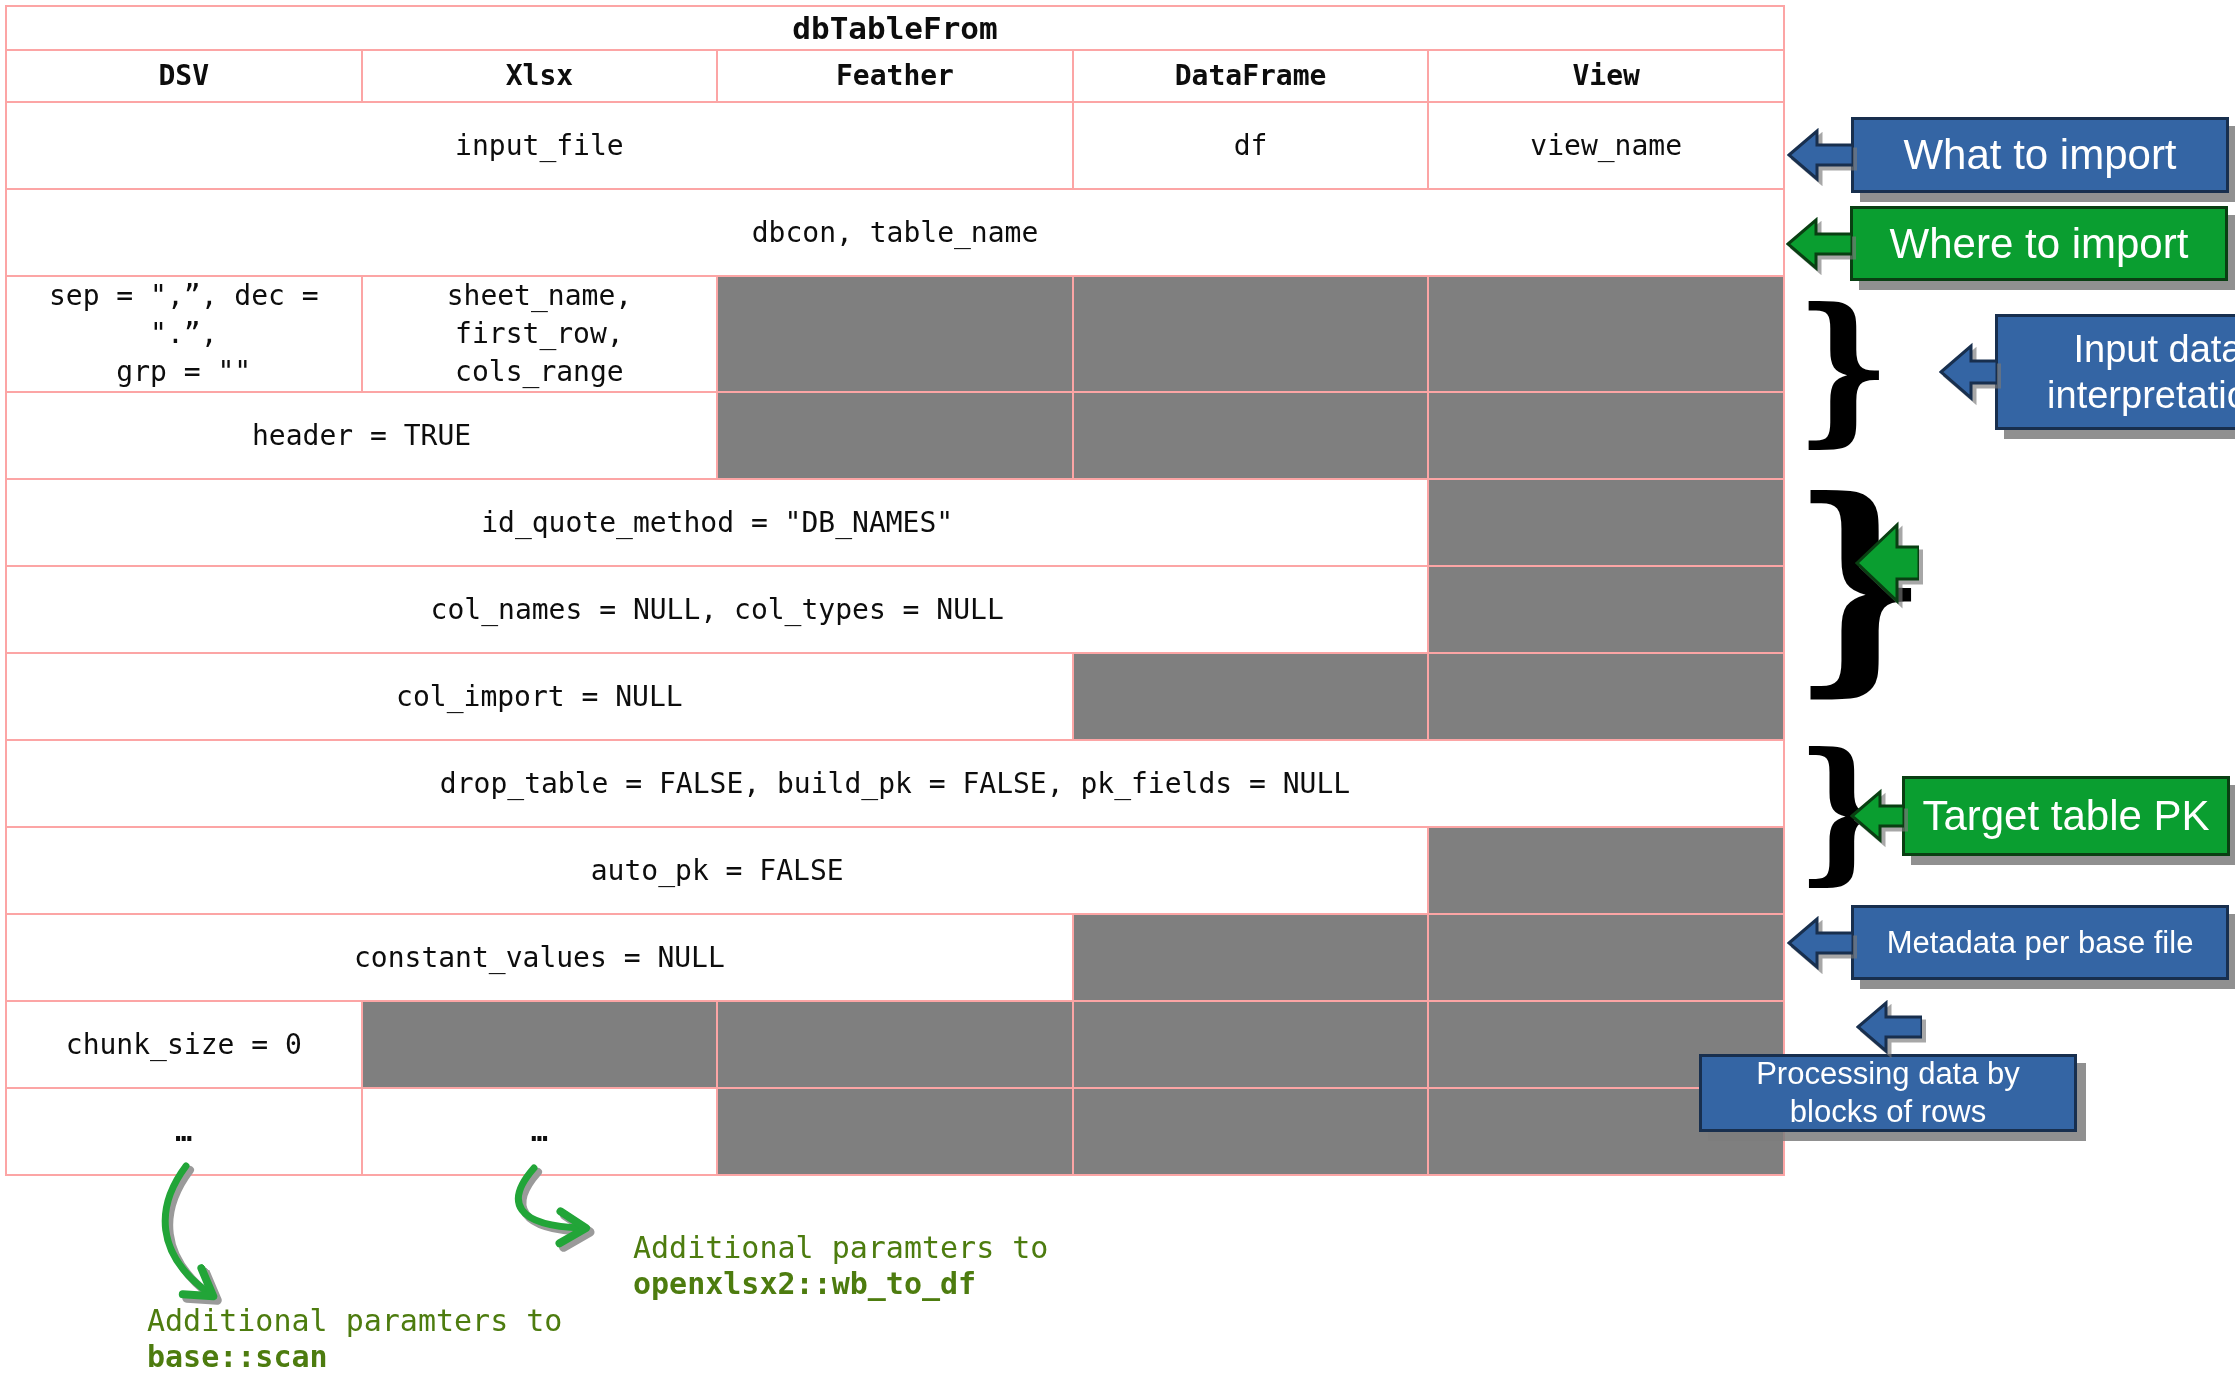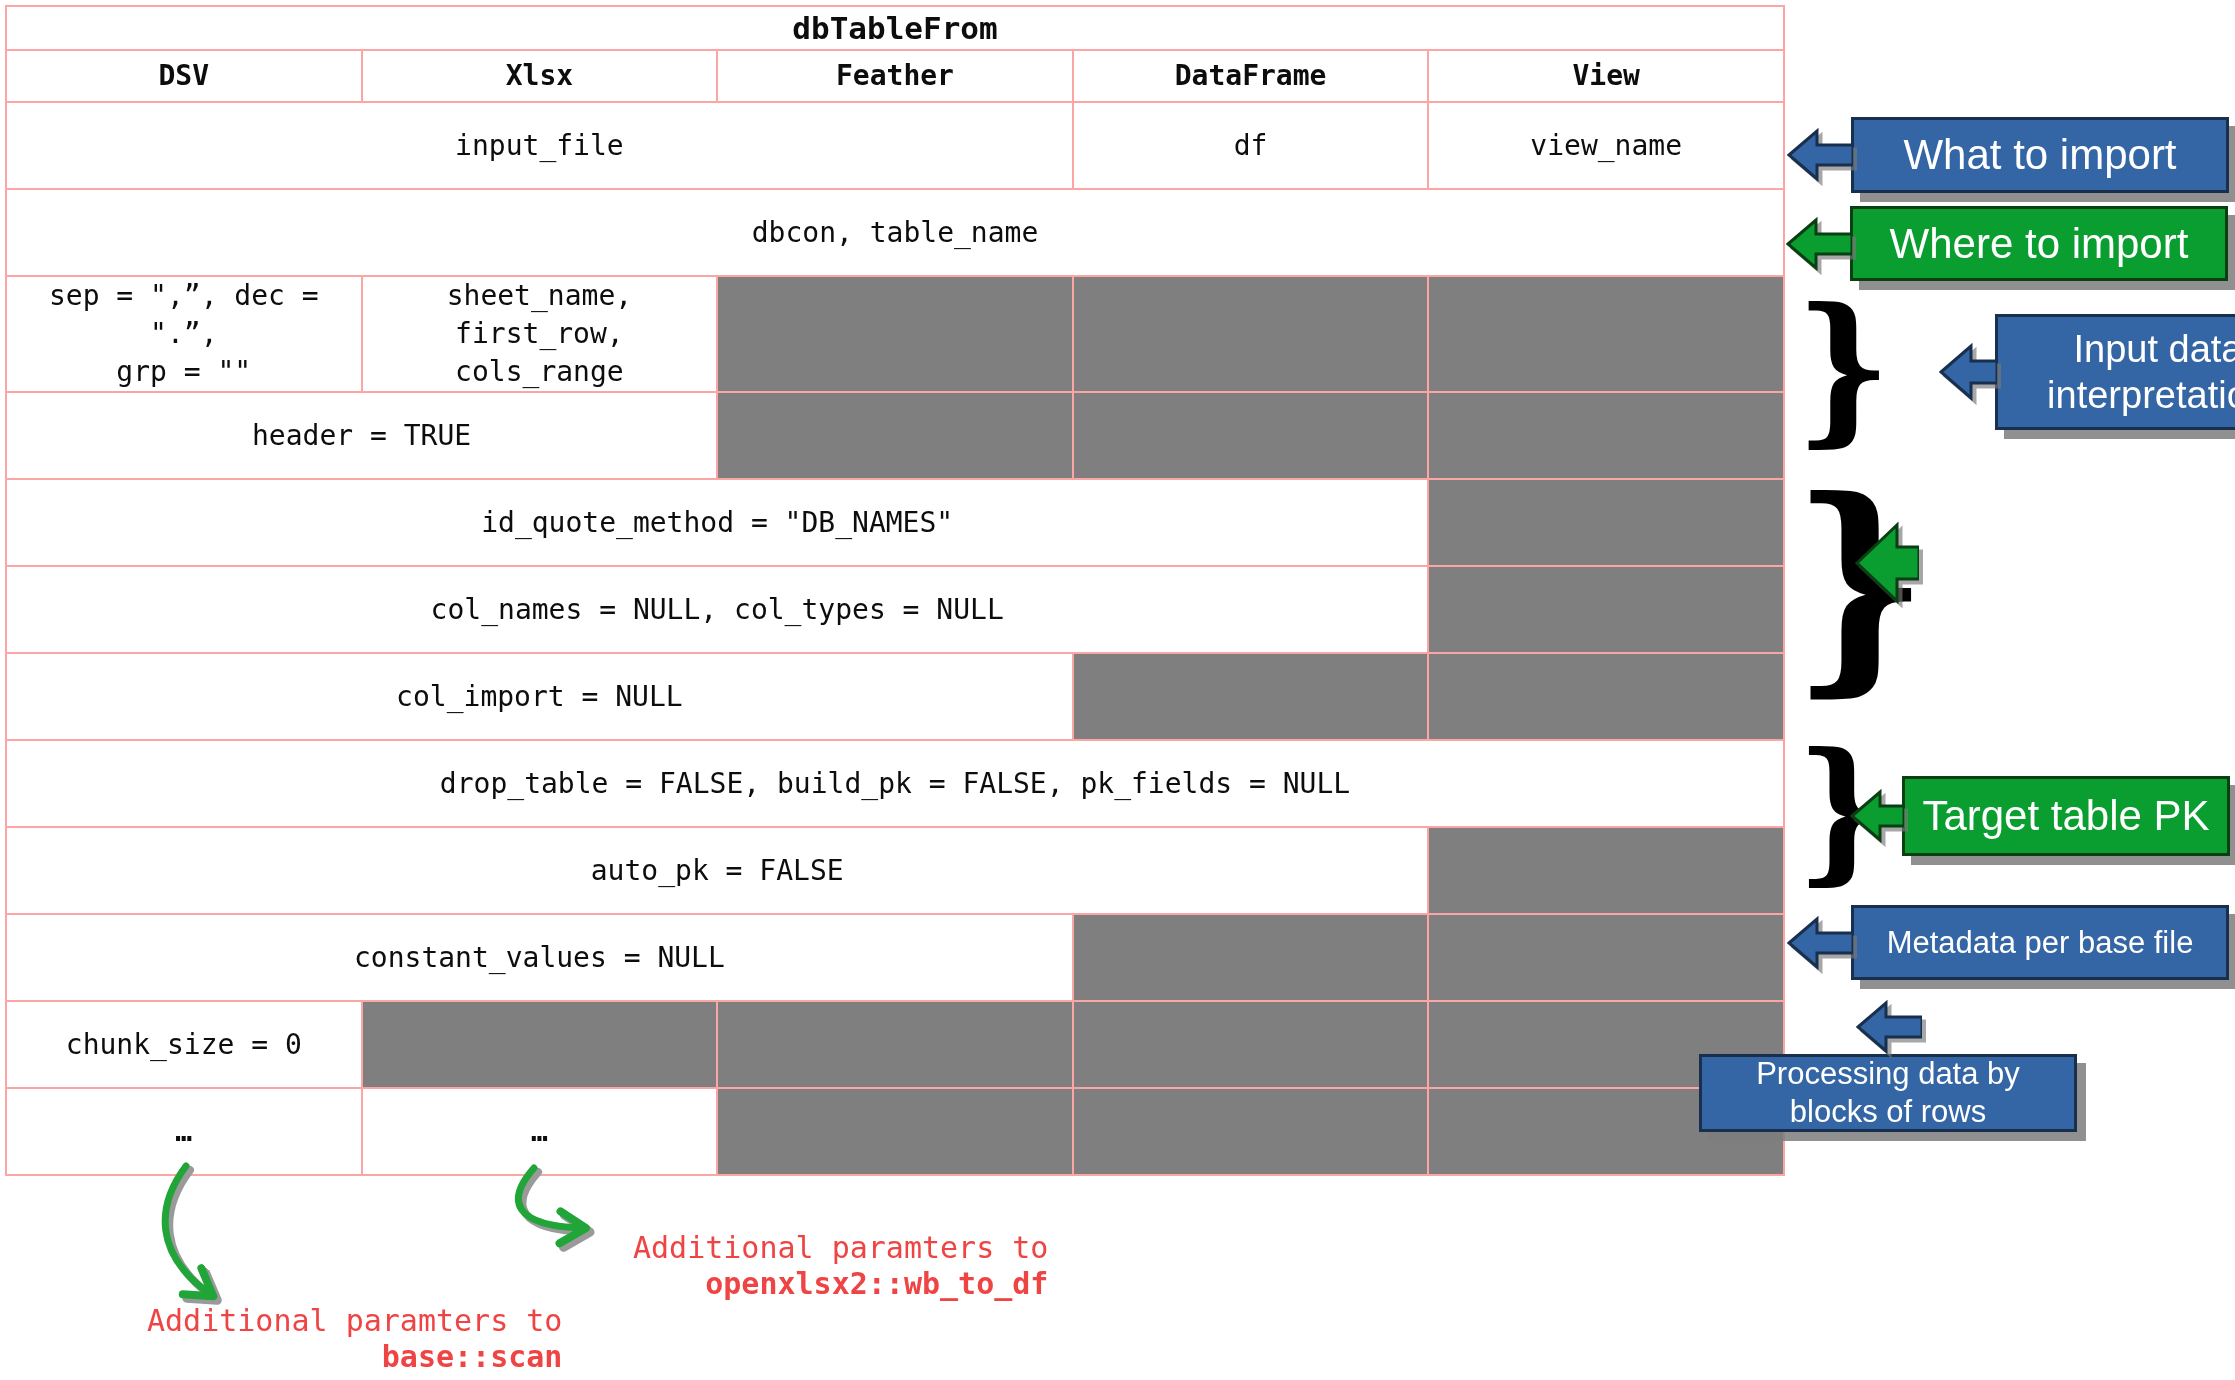--- a/index.html
+++ b/index.html
@@ -31,21 +31,21 @@
   .callout-arrow{flex:none;filter:drop-shadow(4px 4px 0 rgba(120,120,120,0.65));}
   .arr-blue{fill:#3465a4;stroke:#182f4e;stroke-width:3;}
   .arr-green{fill:#0a9e30;stroke:#093f12;stroke-width:3;}
 
   
   .brace{position:absolute;font-family:"DejaVu Serif",serif;font-weight:bold;color:#000;
          transform-origin:left center;}
 
   
   .footnote{position:absolute;font-family:"DejaVu Sans Mono",monospace;font-size:30px;
-            line-height:36px;color:#ef4444;text-align:right;}
+            line-height:36px;color:#4d7c0f;}
   .footnote .fn-bold{font-weight:bold;}
 
   .bottom-arrows{position:absolute;left:100px;top:1148px;}
 </style>
 </head>
 <body>
 
 <div id="canvas">
 
   <table class="params">

